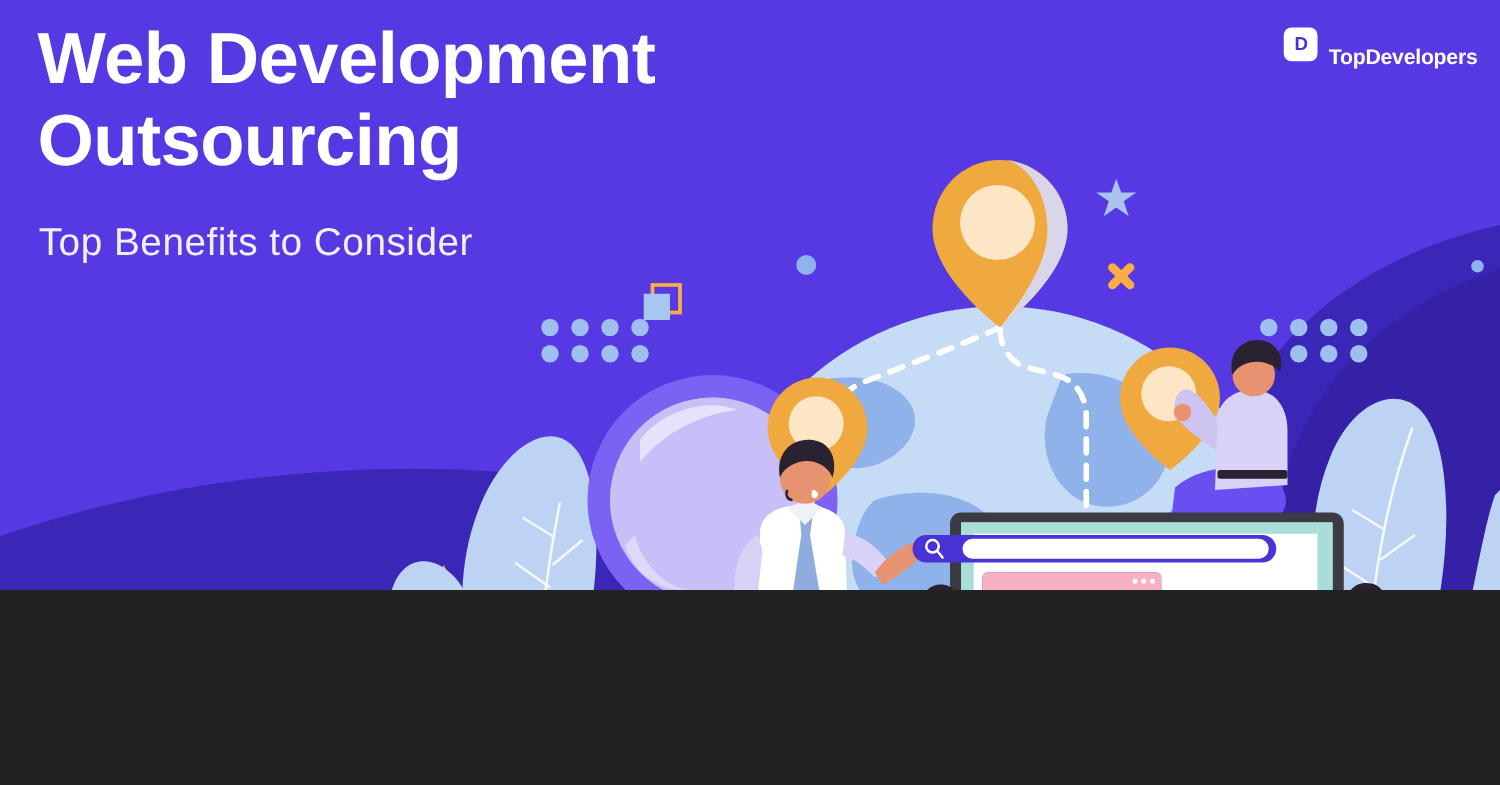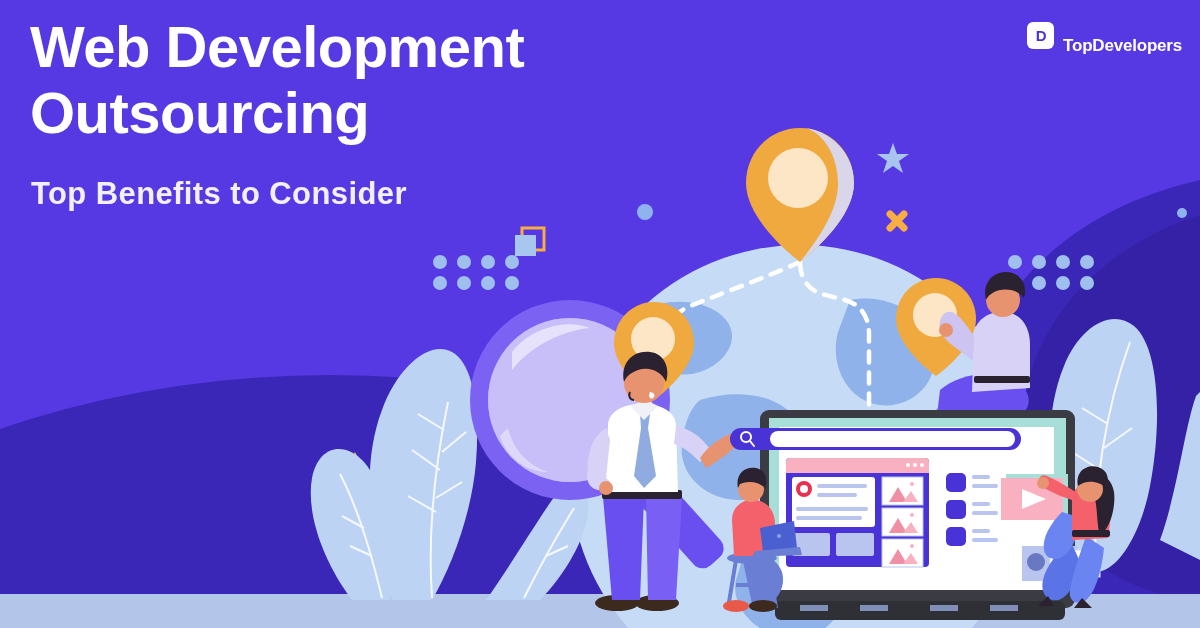--- a/index.html
+++ b/index.html
@@ -1,39 +1,39 @@
 <!DOCTYPE html>
 <html><head>
 <meta charset="utf-8">
 <style>
   html,body{margin:0;padding:0;background:#222;}
   #banner{
     position:relative;
-    width:1200px;height:628px;
+    width:1200px;height:472px;
     overflow:hidden;
     background:#5639e3;
     font-family:"Liberation Sans", sans-serif;
   }
   .layer{position:absolute;left:0;top:0;width:1200px;height:628px;overflow:visible;}
   
   #headline{
     position:absolute;left:30px;top:14px;
     width:700px;
     color:#ffffff;
     font-weight:bold;
     font-size:58px;
     line-height:66px;
     letter-spacing:-0.5px;
     white-space:pre-line;
   }
   #subhead{
     position:absolute;left:31px;top:176px;
     color:#f2f0ff;
     font-size:31px;
-    font-weight:700;
+    font-weight:400;
     letter-spacing:0.4px;
   }
   
   #logo{
     position:absolute;right:18px;top:14px;
     display:flex;align-items:center;gap:9px;
   }
   #logo-mark{
     width:27px;height:27px;border-radius:6px;background:#ffffff;
     display:flex;align-items:center;justify-content:center;

